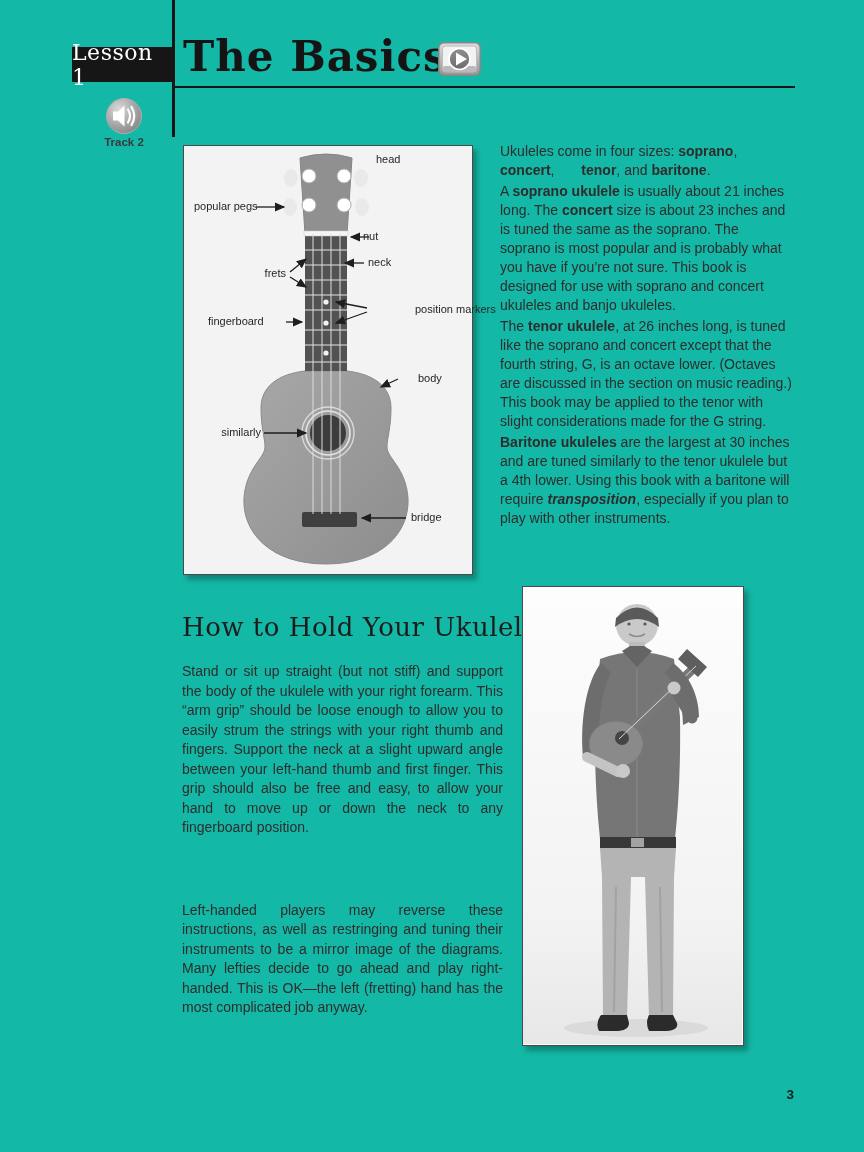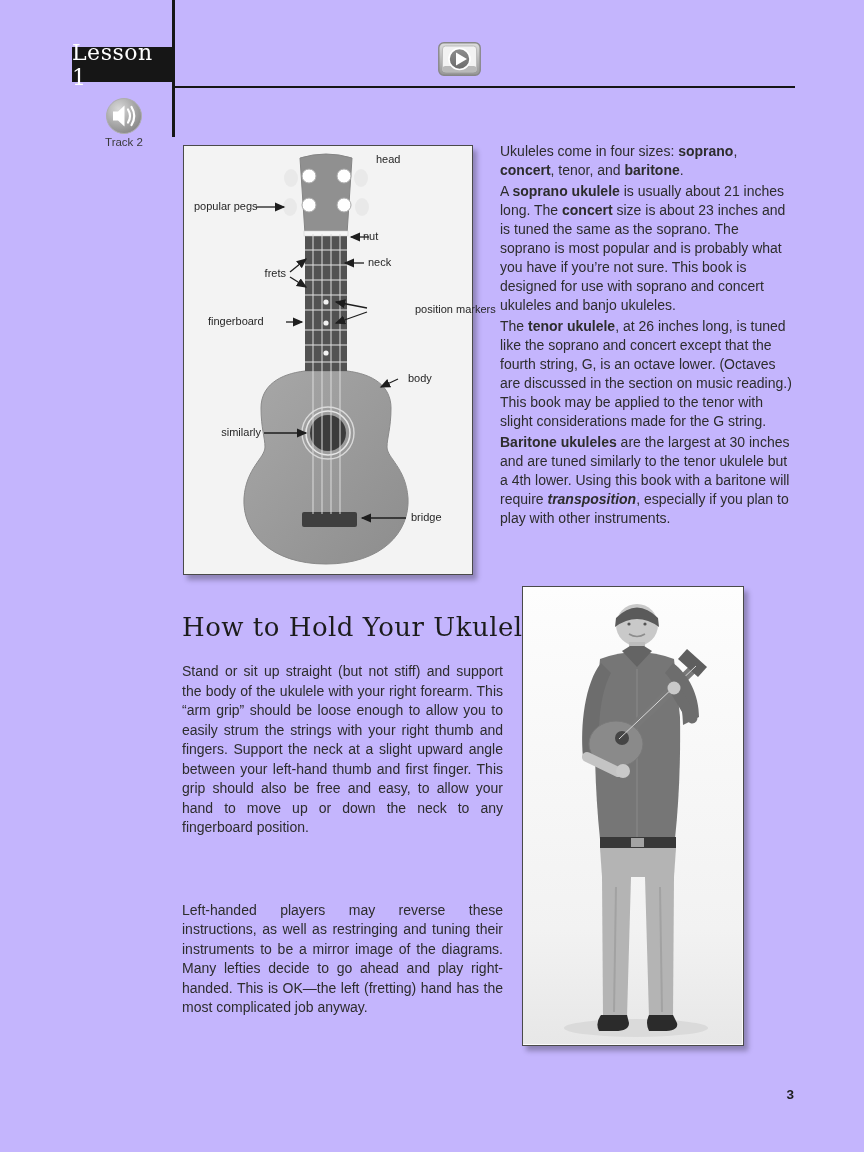--- a/index.html
+++ b/index.html
@@ -1,37 +1,37 @@
 <!DOCTYPE html>
 <html><head>
 <meta charset="utf-8">
 <style>
   html,body{margin:0;padding:0;background:#ffffff;}
   #page{
-    position:relative;width:864px;height:1152px;background:#c4b5fd;overflow:hidden;
+    position:relative;width:864px;height:1152px;background:#14b8a6;overflow:hidden;
     font-family:"Liberation Sans","DejaVu Sans",sans-serif;color:#2d2d2d;
   }
   .serif{font-family:"DejaVu Serif","Liberation Serif",serif;}
   
   #v-rule{position:absolute;left:172px;top:0;width:3px;height:137px;background:#161616;}
   #h-rule{position:absolute;left:172px;top:86px;width:623px;height:2px;background:#161616;}
   #lesson-badge{
     position:absolute;left:72px;top:47px;width:100px;height:35px;background:#161616;
     color:#ffffff;font-size:22px;display:flex;align-items:center;justify-content:center;
     letter-spacing:0.5px;
   }
   #lesson-title{
     position:absolute;left:183px;top:36px;font-size:42px;font-weight:800;color:#141414;
     letter-spacing:1px;line-height:1;
   }
   #play-icon{position:absolute;left:438px;top:42px;width:43px;height:34px;}
   #track-icon{position:absolute;left:104px;top:96px;width:40px;height:40px;}
   #track-label{
     position:absolute;left:94px;top:136px;width:60px;text-align:center;
-    font-size:11.5px;color:#3a3a3a;
+    font-size:11.5px;color:#3a3a3a;font-weight:bold;
   }
   
   #parts-heading{position:absolute;left:182px;top:101px;font-size:25px;color:#1c1c1c;letter-spacing:0.5px;}
   #hold-heading{position:absolute;left:182px;top:612px;font-size:26px;color:#1c1c1c;letter-spacing:0.5px;}
   
   #diagram{
     position:absolute;left:183px;top:145px;width:290px;height:430px;background:#f3f3f3;
     border:1.5px solid #4a4a4a;box-shadow:4px 5px 5px rgba(0,0,0,0.28);box-sizing:border-box;
   }
   #diagram svg{position:absolute;left:0;top:0;}
@@ -53,20 +53,21 @@
     font-size:13.5px;font-weight:700;color:#1c1c1c;}
 </style>
 </head>
 <body>
 
 <div id="page">
 
   <div id="v-rule"></div>
   <div id="h-rule"></div>
   <div id="lesson-badge" class="serif">Lesson 1</div>
+  <div id="lesson-title" class="serif">The Basics</div>
 
   <div id="play-icon">
     <svg width="43" height="34" viewBox="0 0 43 34">
       <defs>
         <linearGradient id="pg1" x1="0" y1="0" x2="0" y2="1">
           <stop offset="0" stop-color="#dedede"></stop>
             <stop offset="1" stop-color="#969696"></stop>
         </linearGradient>
         <linearGradient id="pg2" x1="0" y1="0" x2="0" y2="1">
           <stop offset="0" stop-color="#8f8f8f"></stop>
@@ -178,27 +179,27 @@
         <line x1="222" y1="372" x2="178" y2="372" marker-end="url(#ah)"></line>
       </g>
     </svg>
     <div class="dlabel" style="left:192px;top:8px;">head</div>
     <div class="dlabel" style="left:10px;top:55px;width:60px;text-align:right;">popular pegs</div>
     <div class="dlabel" style="left:179px;top:85px;">nut</div>
     <div class="dlabel" style="left:184px;top:111px;">neck</div>
     <div class="dlabel" style="left:44px;top:122px;width:58px;text-align:right;">frets</div>
     <div class="dlabel" style="left:187px;top:158px;padding-left:44px;">position markers</div>
     <div class="dlabel" style="left:24px;top:170px;width:74px;text-align:left;">fingerboard</div>
-    <div class="dlabel" style="left:218px;top:227px;padding-left:6px;">body</div>
+    <div class="dlabel" style="left:228px;top:227px;padding-left:6px;">body</div>
     <div class="dlabel" style="left:22px;top:281px;width:55px;text-align:right;">similarly</div>
     <div class="dlabel" style="left:227px;top:366px;">bridge</div>
   </div>
 
   <div id="col-right">
-    <p class="para"><span>Ukuleles come in four sizes: </span><span style="font-weight: 700;">soprano</span><span>, </span><span style="font-weight: 700;">concert</span><span>, </span><span style="font-weight: 400;">tenor</span><span>, and </span><span style="font-weight: 700;">baritone</span><span>.</span></p>
+    <p class="para"><span>Ukuleles come in four sizes: </span><span style="font-weight: 700;">soprano</span><span>, </span><span style="font-weight: 700;">concert</span><span>, </span><span style="font-weight: 700; margin-left: 23px;">tenor</span><span>, and </span><span style="font-weight: 700;">baritone</span><span>.</span></p>
     <p class="para"><span>A </span><span style="font-weight: 700;">soprano ukulele</span><span> is usually about 21 inches long. The </span><span style="font-weight: 700;">concert</span><span> size is about 23 inches and is tuned the same as the soprano. The soprano is most popular and is probably what you have if you’re not sure. This book is designed for use with soprano and concert ukuleles and banjo ukuleles.</span></p>
     <p class="para"><span>The </span><span style="font-weight: 700;">tenor ukulele</span><span>, at 26 inches long, is tuned like the soprano and concert except that the fourth string, G, is an octave lower. (Octaves are discussed in the section on music reading.) This book may be applied to the tenor with slight considerations made for the G string.</span></p>
     <p class="para"><span style="font-weight: 700;">Baritone ukuleles</span><span> are the largest at 30 inches and are tuned similarly to the tenor ukulele but a 4th lower. Using this book with a baritone will require </span><span style="font-weight: 700; font-style: italic;">transposition</span><span>, especially if you plan to play with other instruments.</span></p>
   </div>
 
   <div id="hold-heading" class="serif">How to Hold Your Ukulele</div>
 
   <div id="col-left">
     <p class="para"><span>Stand or sit up straight (but not stiff) and support the body of the ukulele with your right forearm. This “arm grip” should be loose enough to allow you to easily strum the strings with your right thumb and fingers. Support the neck at a slight upward angle between your left-hand thumb and first finger. This grip should also be free and easy, to allow your hand to move up or down the neck to any fingerboard position.</span></p>
     <p class="para"><span>Left-handed players may reverse these instructions, as well as restringing and tuning their instruments to be a mirror image of the diagrams. Many lefties decide to go ahead and play right-handed. This is OK—the left (fretting) hand has the most complicated job anyway.</span></p>

